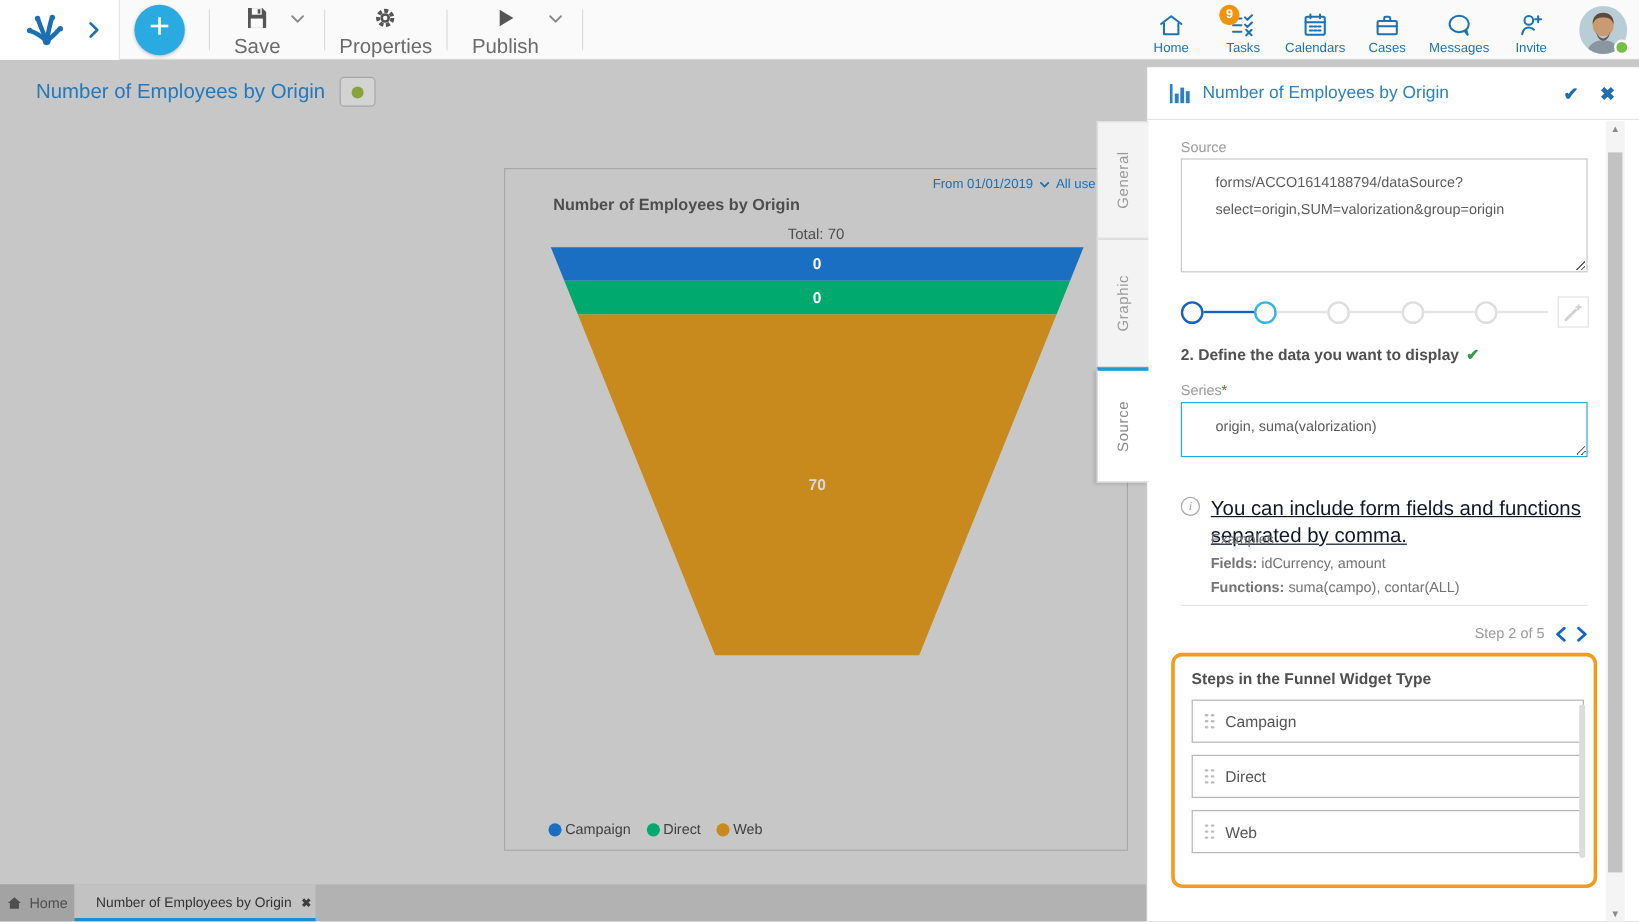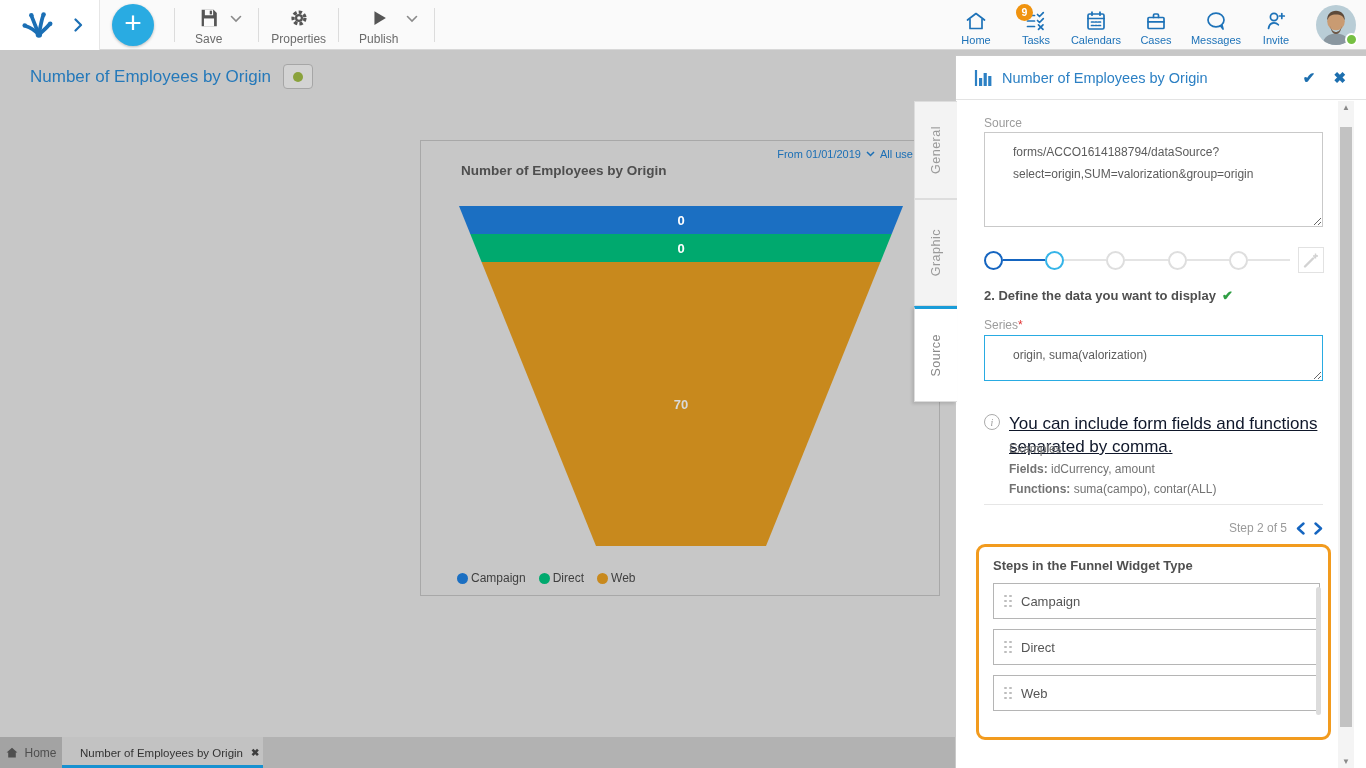--- a/index.html
+++ b/index.html
@@ -7,38 +7,38 @@
   body { font-family:"Liberation Sans", sans-serif; }
   .stage { position:relative; width:1366px; height:768px; background:#c7c7c7; overflow:hidden; }
 
   
   .topbar { position:absolute; top:0; left:0; width:1366px; height:50px; background:#fafafa; border-bottom:1px solid #d8d8d8; z-index:30; display:flex; align-items:center; }
   .logo-area { width:100px; height:50px; background:#ffffff; border-right:1px solid #e6e6e6; display:flex; align-items:center; justify-content:space-between; padding:0 16px 0 20px; flex:0 0 auto; }
   .plus-btn { width:42px; height:42px; border-radius:50%; background:#29abe2; color:#fff; font-size:30px; font-weight:300; display:flex; align-items:center; justify-content:center; margin:0 14px 0 12px; box-shadow:0 1px 3px rgba(0,0,0,.25); cursor:pointer; line-height:1; padding-bottom:3px; }
   .tb-sep { width:1px; height:34px; background:#dcdcdc; margin:0 6px; }
   .tb-group { display:flex; align-items:flex-start; padding:0 8px; }
   .tb-btn { display:flex; flex-direction:column; align-items:center; gap:3px; padding:4px 6px 0 6px; cursor:pointer; }
-  .tb-btn .lbl { font-size:12px; color:#6b6b6b; }
+  .tb-btn .lbl { font-size:17px; color:#6b6b6b; }
   .tb-caret { margin:12px 2px 0 2px; }
   .topnav { margin-left:auto; display:flex; align-items:center; gap:4px; padding-right:10px; }
   .nav-item { display:flex; flex-direction:column; align-items:center; width:56px; cursor:pointer; position:relative; padding-top:5px; }
   .nav-item .nlabel { font-size:11px; color:#1d72b8; margin-top:1px; }
   .badge { position:absolute; top:0; left:8px; min-width:17px; height:17px; border-radius:50%; background:#f0930f; color:#fff; font-size:10.5px; font-weight:bold; display:flex; align-items:center; justify-content:center; }
   .avatar-wrap { position:relative; width:40px; height:40px; margin-left:8px; cursor:pointer; }
   .avatar { width:40px; height:40px; border-radius:50%; overflow:hidden; display:block; }
   .presence { position:absolute; right:-2px; bottom:-1px; width:13px; height:13px; border-radius:50%; background:#76c043; border:2px solid #fff; }
 
   
   .page-head { position:absolute; top:64px; left:30px; display:flex; align-items:center; gap:12px; z-index:2; }
   .page-title { font-size:17px; color:#2579ba; }
   .status-btn { width:30px; height:25px; border:1px solid #a6a6a6; border-radius:4px; background:#d3d3d3; display:flex; align-items:center; justify-content:center; cursor:pointer; }
   .status-dot { width:10px; height:10px; border-radius:50%; background:#8aa23c; }
 
   
-  .chart-card { position:absolute; left:420px; top:140px; width:520px; height:456px; background:#c7c7c7; border:1px solid #a8a8a8; z-index:1; }
+  .chart-card { position:absolute; left:420px; top:140px; width:520px; height:569px; background:#c7c7c7; border:1px solid #a8a8a8; z-index:1; }
   .card-filter { position:absolute; top:7px; right:26px; font-size:11px; color:#1b6fb5; display:flex; align-items:center; gap:5px; white-space:nowrap; cursor:pointer; }
   .card-title { position:absolute; top:22px; left:40px; font-size:13.5px; font-weight:bold; color:#4e4e4e; }
   .card-total { position:absolute; top:47px; left:0; width:100%; text-align:center; font-size:12.5px; color:#4e4e4e; }
   .funnel-svg { position:absolute; left:0; top:0; }
   .legend { position:absolute; left:36px; bottom:10px; display:flex; align-items:center; gap:13px; }
   .legend-item { display:flex; align-items:center; gap:3px; cursor:pointer; }
   .legend-dot { width:11px; height:11px; border-radius:50%; }
   .legend-label { font-size:12px; color:#3f3f3f; }
 
   
@@ -270,20 +270,21 @@
 
   <div class="chart-card">
     <div class="card-filter">
       <span>From 01/01/2019</span>
       <svg width="9" height="6" viewBox="0 0 9 6">
         <polyline points="1,1 4.5,4.5 8,1" fill="none" stroke="#1b6fb5" stroke-width="1.5"></polyline>
       </svg>
       <span>All use</span>
     </div>
     <div class="card-title">Number of Employees by Origin</div>
+    <div class="card-total">Total: 70</div>
     <svg class="funnel-svg" width="520" height="440" viewBox="0 0 520 440">
         <polygon points="38,65 482,65 470.71764705882356,93 49.28235294117647,93" fill="#1b6fc2"></polygon>
         <text x="260" y="83.5" text-anchor="middle" fill="#ffffff" font-size="13" font-weight="bold" font-family="Liberation Sans, sans-serif">0</text>
         <polygon points="49.28235294117647,93 470.71764705882356,93 459.43529411764706,121 60.56470588235294,121" fill="#00a96e"></polygon>
         <text x="260" y="111.5" text-anchor="middle" fill="#ffffff" font-size="13" font-weight="bold" font-family="Liberation Sans, sans-serif">0</text>
         <polygon points="60.56470588235294,121 459.43529411764706,121 345,405 175,405" fill="#c8891d"></polygon>
         <text x="260" y="267.5" text-anchor="middle" fill="#d9d9d9" font-size="13" font-weight="bold" font-family="Liberation Sans, sans-serif">70</text>
       </svg>
     <div class="legend">
       <div class="legend-item">

